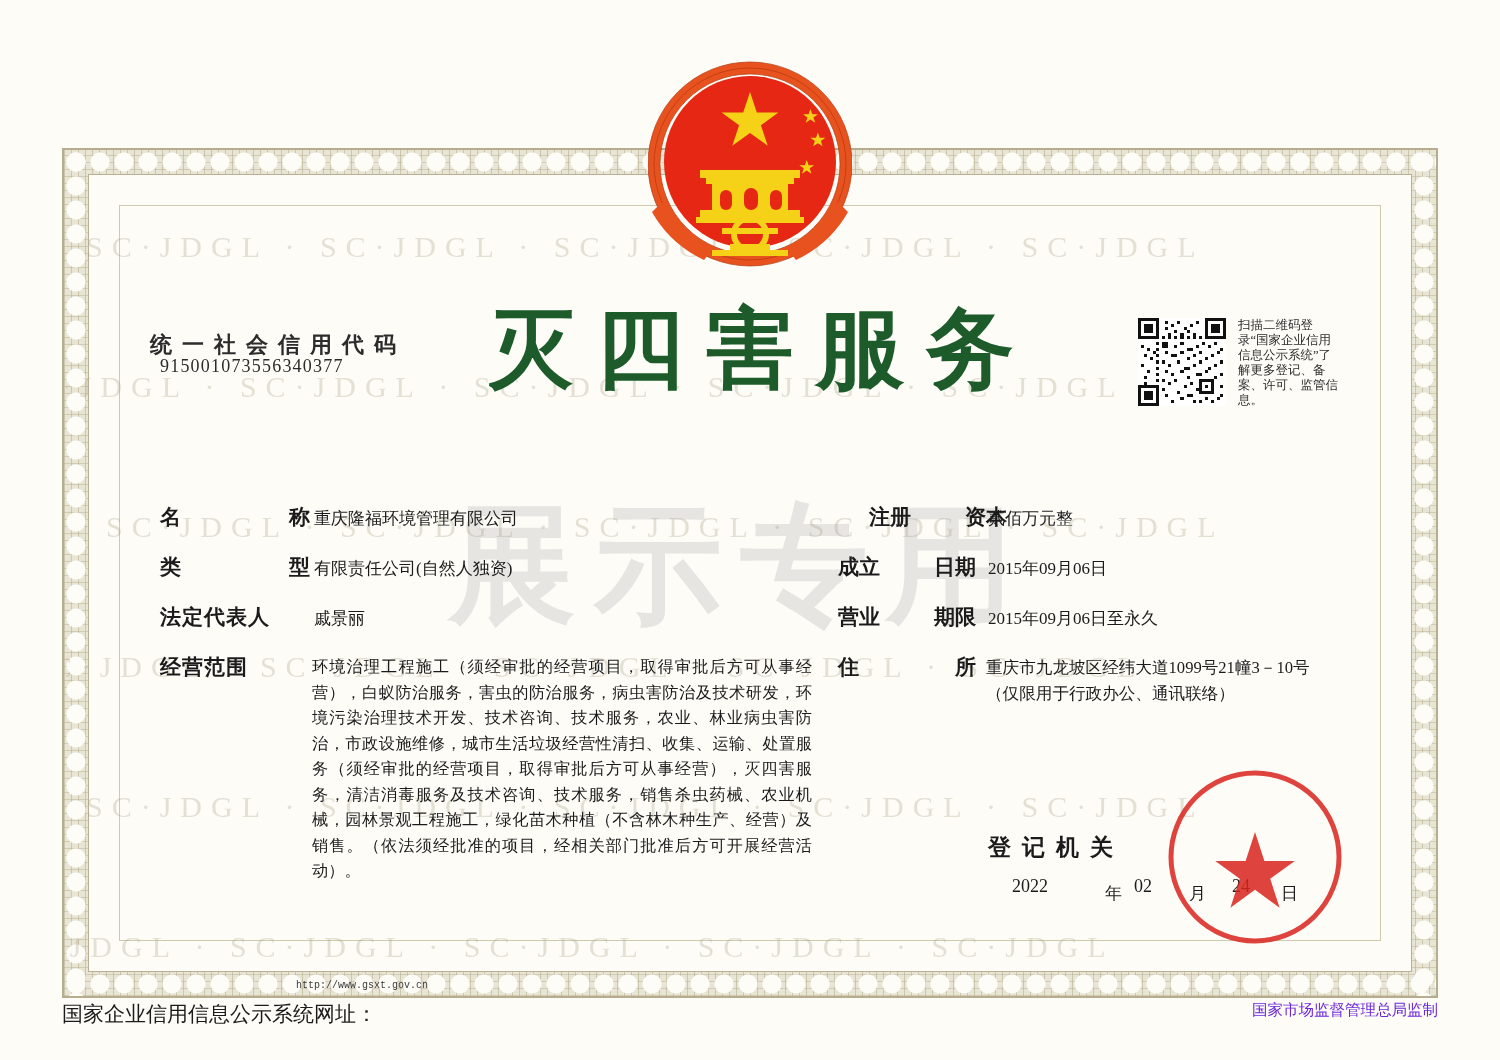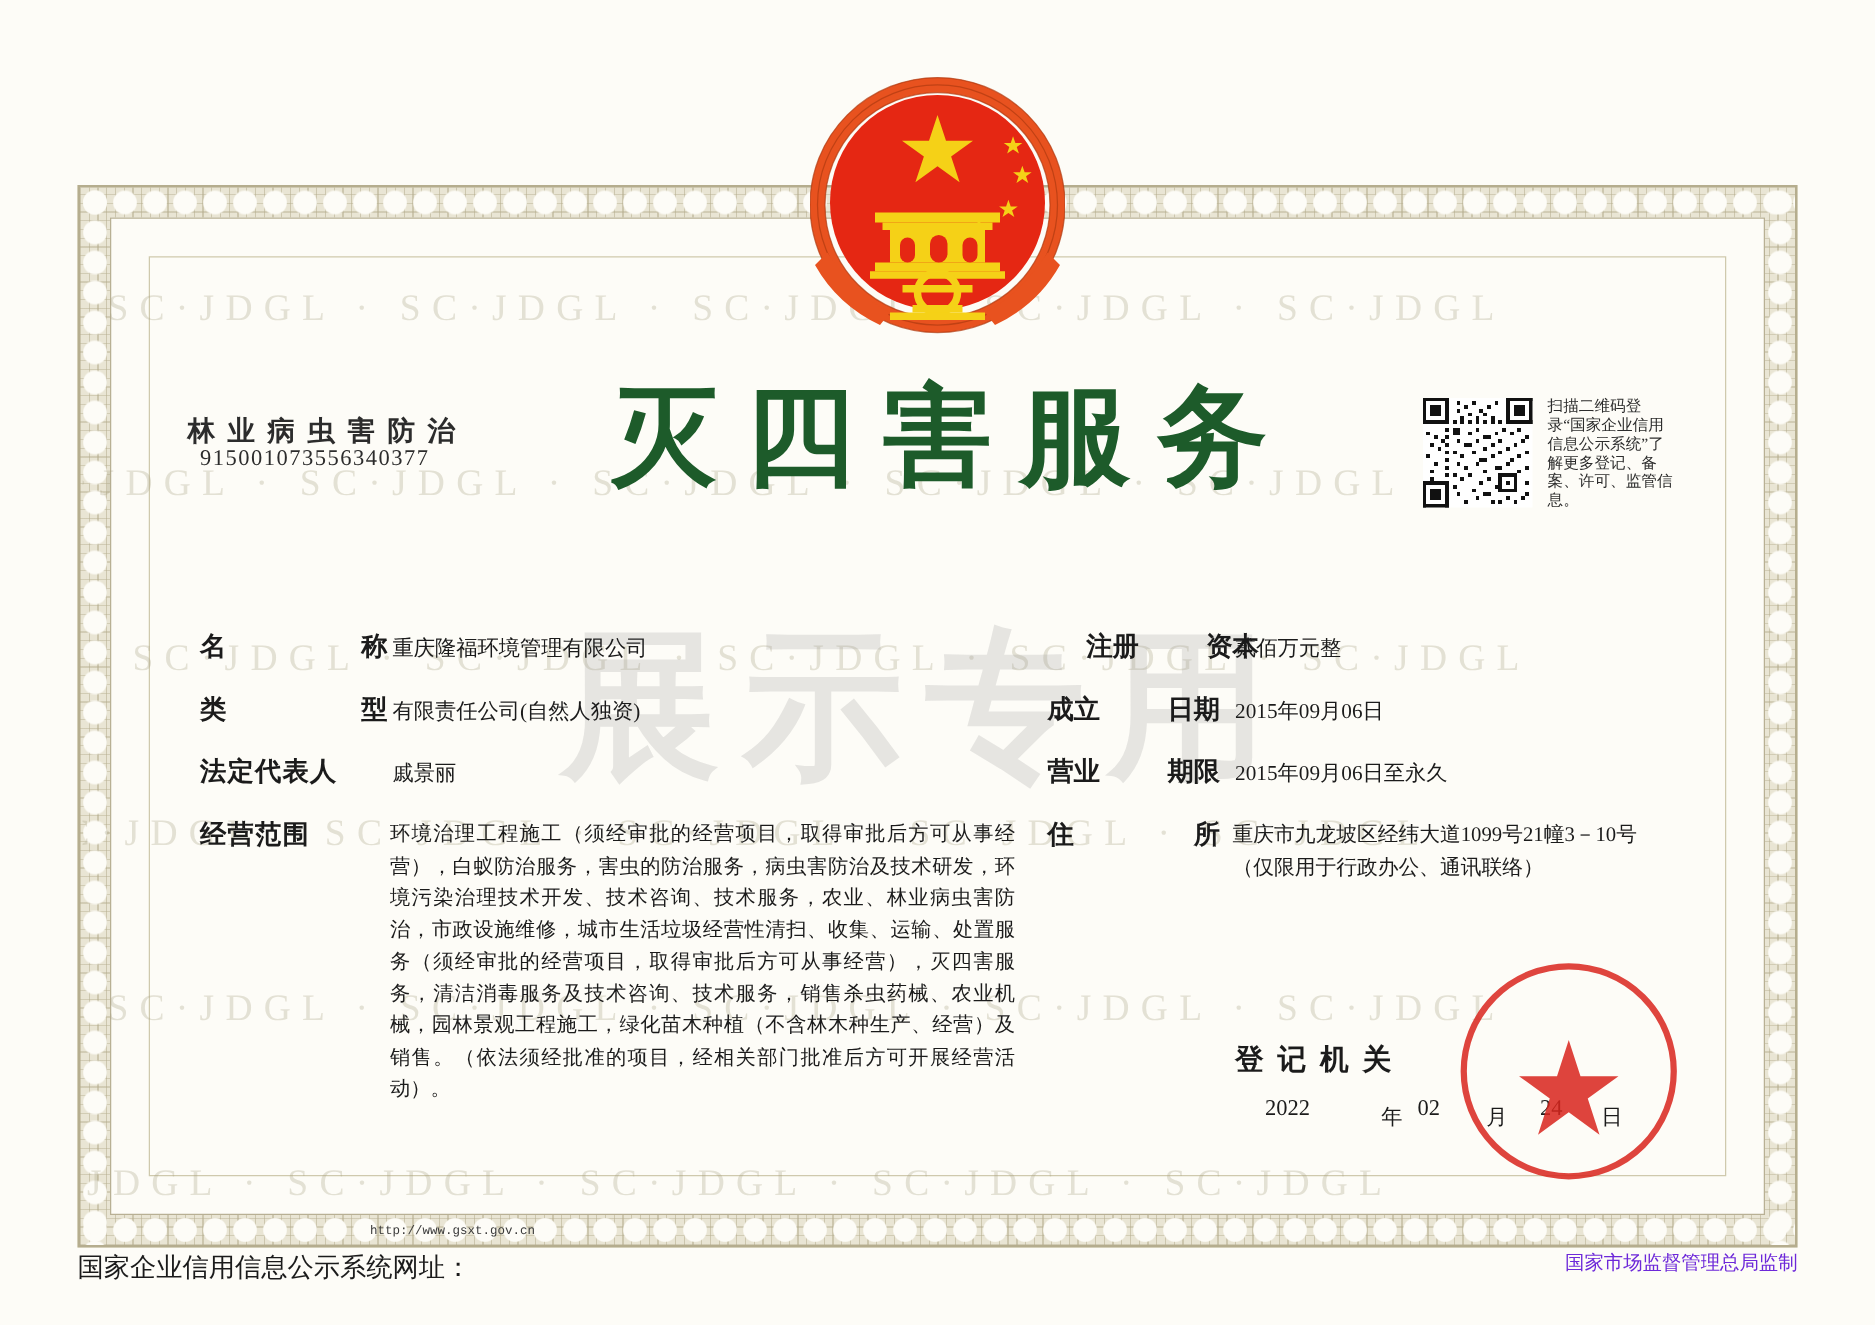--- a/index.html
+++ b/index.html
@@ -306,21 +306,21 @@
         <path d="M14 150 q22 34 50 48 l-8 10 q-34 -16 -52 -48 z"></path>
         <path d="M190 150 q-22 34 -50 48 l8 10 q34 -16 52 -48 z"></path>
       </g>
     </svg>
   </div>
 
   <div class="wm-big">展示专用</div>
 
   <div class="main-title">灭四害服务</div>
 
-  <div class="uscc-label">林业病虫害防治</div>
+  <div class="uscc-label">统一社会信用代码</div>
   <div class="uscc-value">915001073556340377</div>
 
   <div class="qr-box">
     <svg viewBox="0 0 29 29" width="88" height="88" xmlns="http://www.w3.org/2000/svg" shape-rendering="crispEdges">
       <rect width="29" height="29" fill="#ffffff"></rect>
       <g fill="#111111">
 
         <rect x="0" y="0" width="7" height="1"></rect>
           <rect x="0" y="6" width="7" height="1"></rect>
         <rect x="0" y="0" width="1" height="7"></rect>

